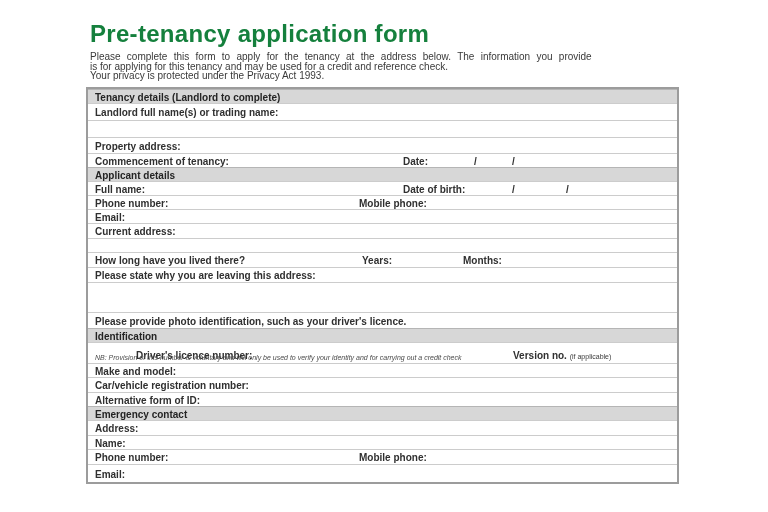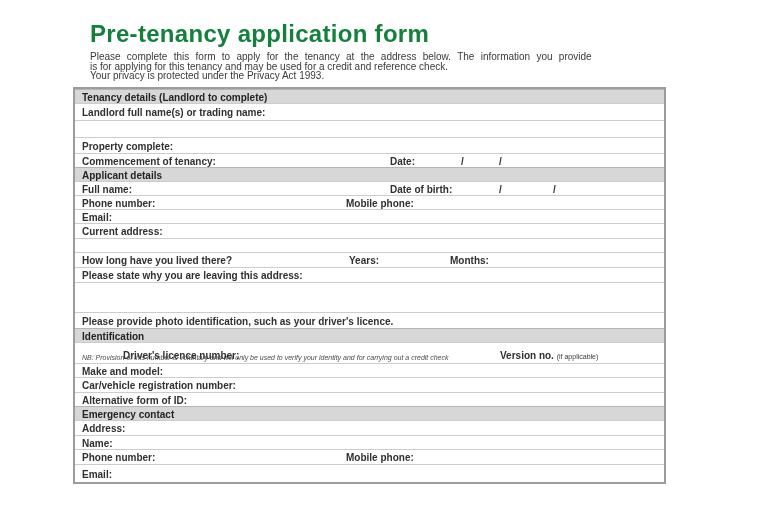--- a/index.html
+++ b/index.html
@@ -15,21 +15,21 @@
     font-size: 24px; font-weight: 700; color: #15803d;
     letter-spacing: 0.3px; white-space: nowrap;
   }
   .intro {
     position: absolute; left: 90px; top: 52px; width: 594px;
     font-size: 10px; line-height: 9.6px; color: #3a3a3a; font-weight: 500;
   }
   .intro .line { white-space: nowrap; }
   .intro .justified { word-spacing: 3.5px; }
   .form-table {
-    position: absolute; left: 73px; top: 87px; width: 593px;
+    position: absolute; left: 86px; top: 87px; width: 593px;
     border: 2px solid #9c9c9c; box-sizing: border-box;
     background: #14532d;
   }
   .row { position: relative; box-sizing: border-box; border-top: 1px solid #cccccc; background: #ffffff; }
   .row.first { border-top: none; }
   .row.hdr { background: #d7d7d7; border-top: 1px solid #b5b5b5; }
   .h14 { height: 14px; } .h15 { height: 15px; } .h16 { height: 16px; }
   .h17 { height: 17px; } .h18 { height: 18px; }
   .h21 { height: 21px; } .h30 { height: 30px; }
   .lbl {
@@ -59,21 +59,21 @@
 <div class="form-table">
 
   <div class="row hdr h14 first">
     <span class="lbl">Tenancy details (Landlord to complete)</span>
   </div>
   <div class="row h17">
     <span class="lbl">Landlord full name(s) or trading name:</span>
   </div>
   <div class="row h17"></div>
   <div class="row h16">
-    <span class="lbl">Property complete:</span>
+    <span class="lbl">Property address:</span>
   </div>
   <div class="row h14">
     <span class="lbl">Commencement of tenancy:</span>
     <span class="lbl" style="left:315px">Date:</span>
     <span class="lbl" style="left:386px">/</span>
     <span class="lbl" style="left:424px">/</span>
   </div>
 
   <div class="row hdr h14">
     <span class="lbl">Applicant details</span>

